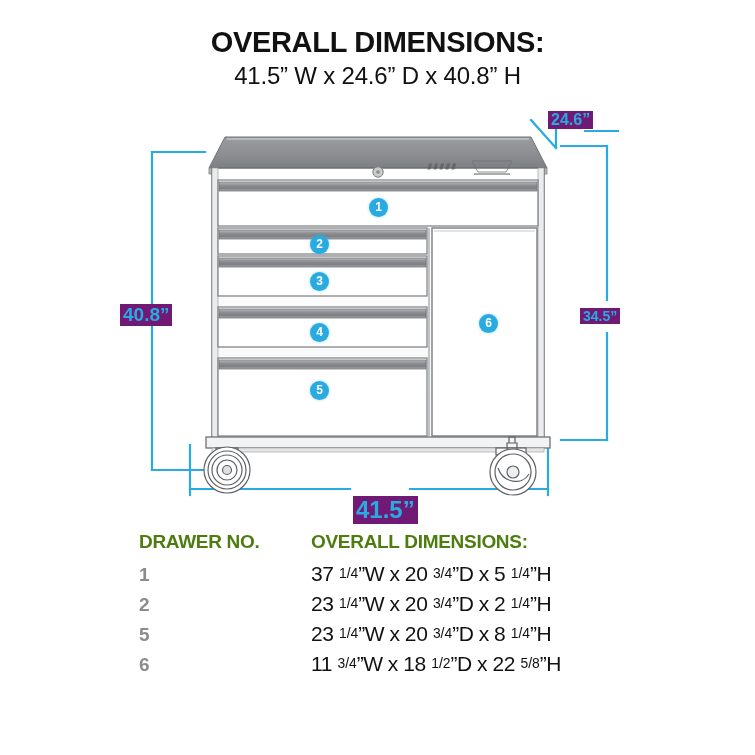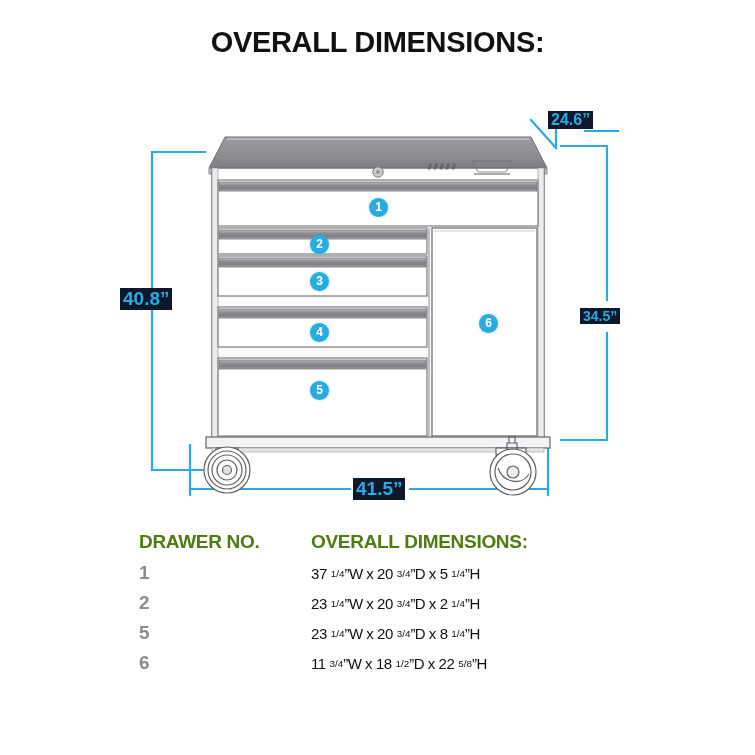--- a/index.html
+++ b/index.html
@@ -72,26 +72,26 @@
     box-shadow: 0 0 3px rgba(41,171,226,0.45);
   }
 
   
   .dimlabel {
     position: absolute;
     color: #29abe2;
     font-weight: bold;
     font-family: "Liberation Sans", sans-serif;
     white-space: nowrap;
-    background: #0f172a;
+    background: #701a75;
     padding: 0 3px;
   }
-  .dim-408 { font-size: 19px; left: 120px; top: 288px; }
+  .dim-408 { font-size: 19px; left: 120px; top: 304px; }
   .dim-345 { font-size: 14px; left: 580px; top: 308px; }
-  .dim-415 { font-size: 19px; left: 353px; top: 478px; }
+  .dim-415 { font-size: 24px; left: 353px; top: 496px; }
   .dim-246 { font-size: 16px; left: 548px; top: 111px; }
 
   
   .spec {
     position: absolute;
     left: 139px;
     top: 531px;
     width: 490px;
   }
   .spec table {
@@ -105,21 +105,21 @@
   }
   .spec .col-no { width: 172px; }
   .spec thead th {
     font-size: 19px;
     font-weight: bold;
     color: #4d7c0f;
     padding-bottom: 9px;
     letter-spacing: -0.3px;
   }
   .spec tbody td {
-    font-size: 15px;
+    font-size: 21px;
     color: #111111;
     height: 30px;
     letter-spacing: -0.4px;
     white-space: nowrap;
   }
   .spec tbody td.col-no {
     color: #8c8c8c;
     font-weight: bold;
     font-size: 19px;
   }
@@ -131,20 +131,21 @@
   }
   .unit { letter-spacing: -0.5px; }
 </style>
 </head>
 <body>
 
 <div id="page">
 
   <div class="header">
     <div class="title">OVERALL DIMENSIONS:</div>
+    <div class="subtitle">41.5” W x 24.6” D x 40.8” H</div>
   </div>
 
   <svg id="drawing" width="755" height="755" viewBox="0 0 755 755">
     <defs>
       <linearGradient id="topGrad" x1="0" y1="0" x2="0" y2="1">
         <stop offset="0%" stop-color="#9a9c9f"></stop>
         <stop offset="55%" stop-color="#8c8e91"></stop>
         <stop offset="100%" stop-color="#7d7f82"></stop>
       </linearGradient>
       <linearGradient id="handleGrad" x1="0" y1="0" x2="0" y2="1">

